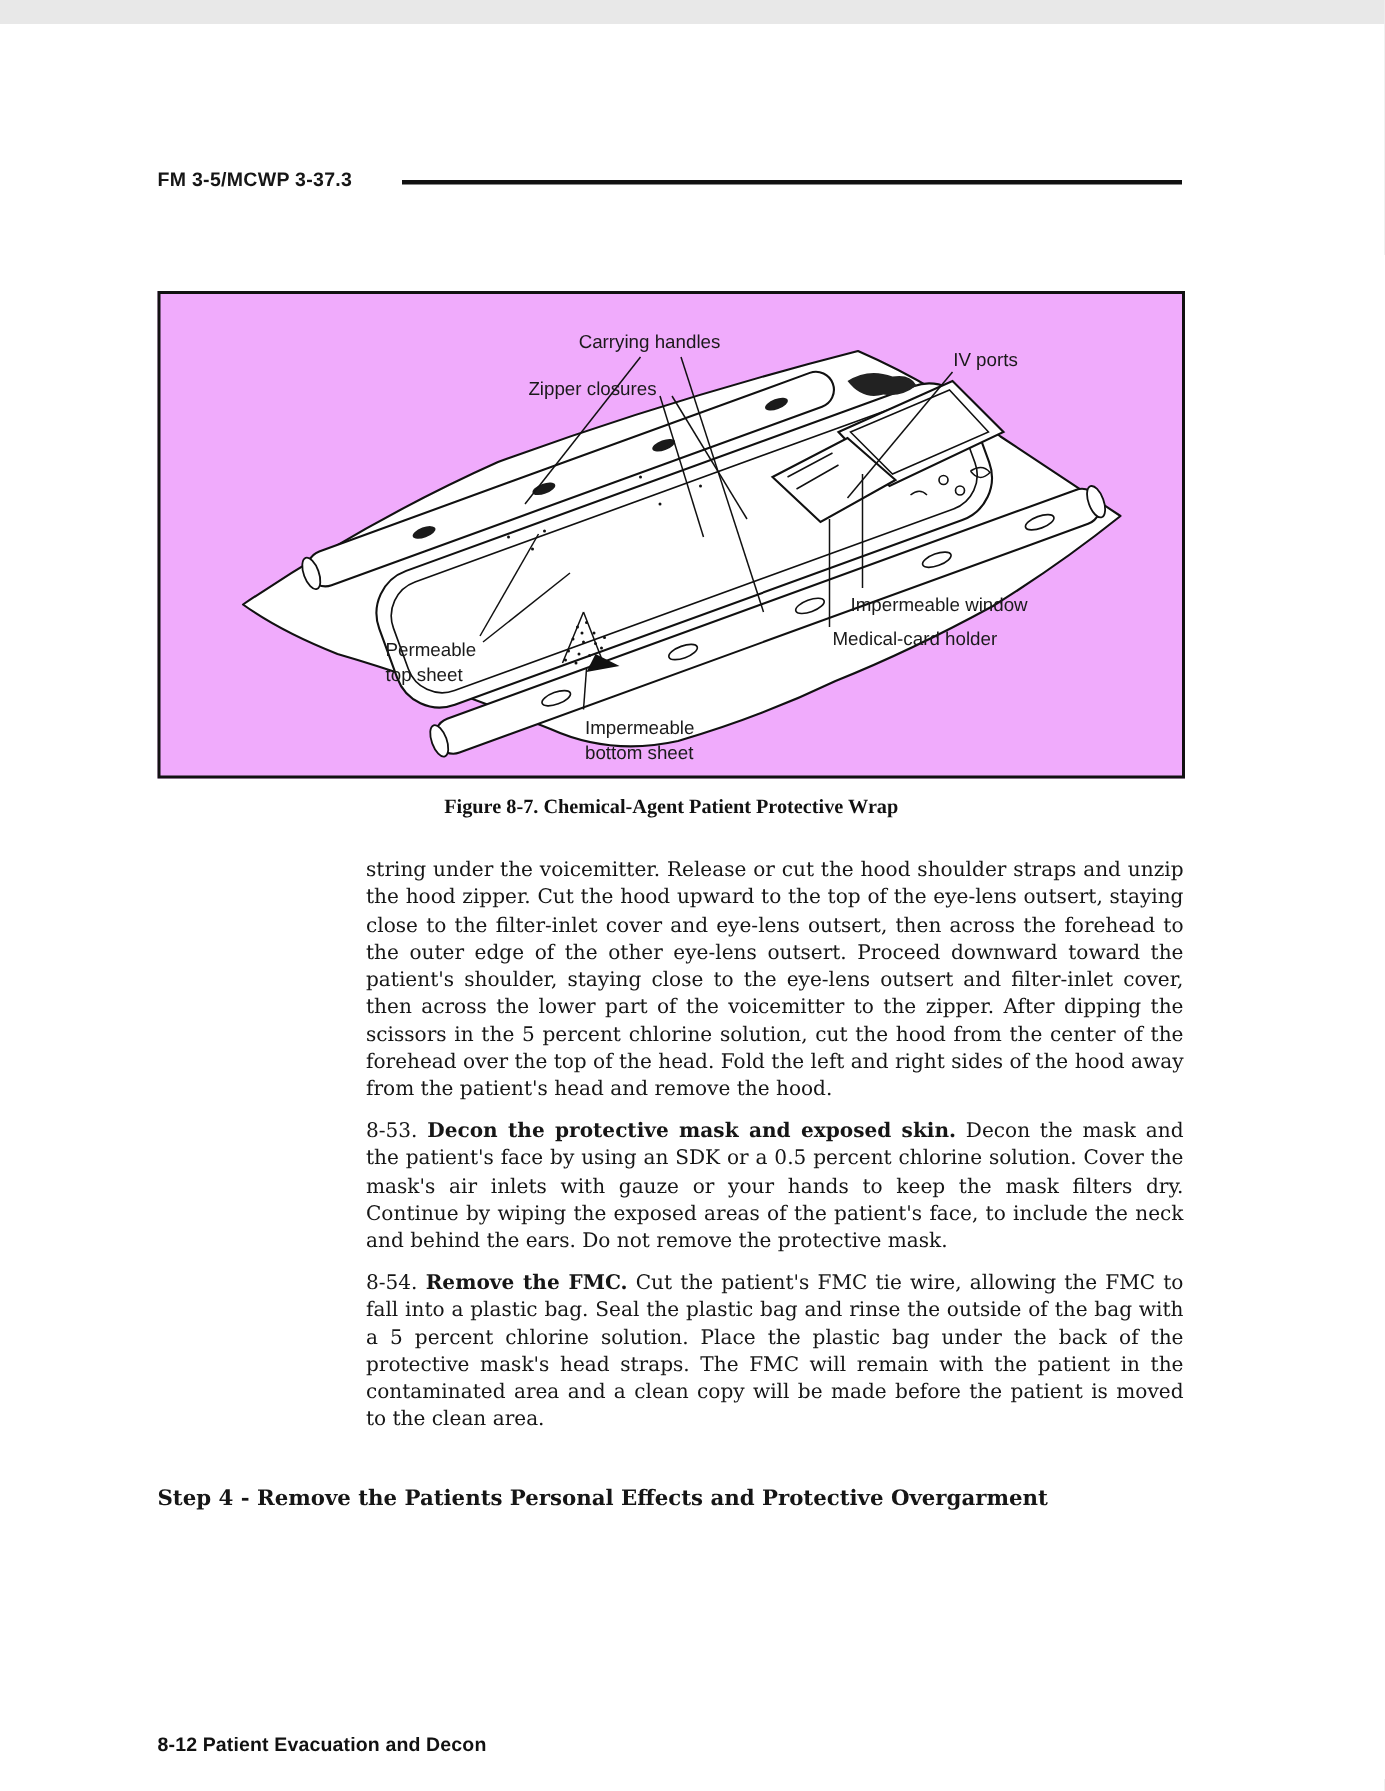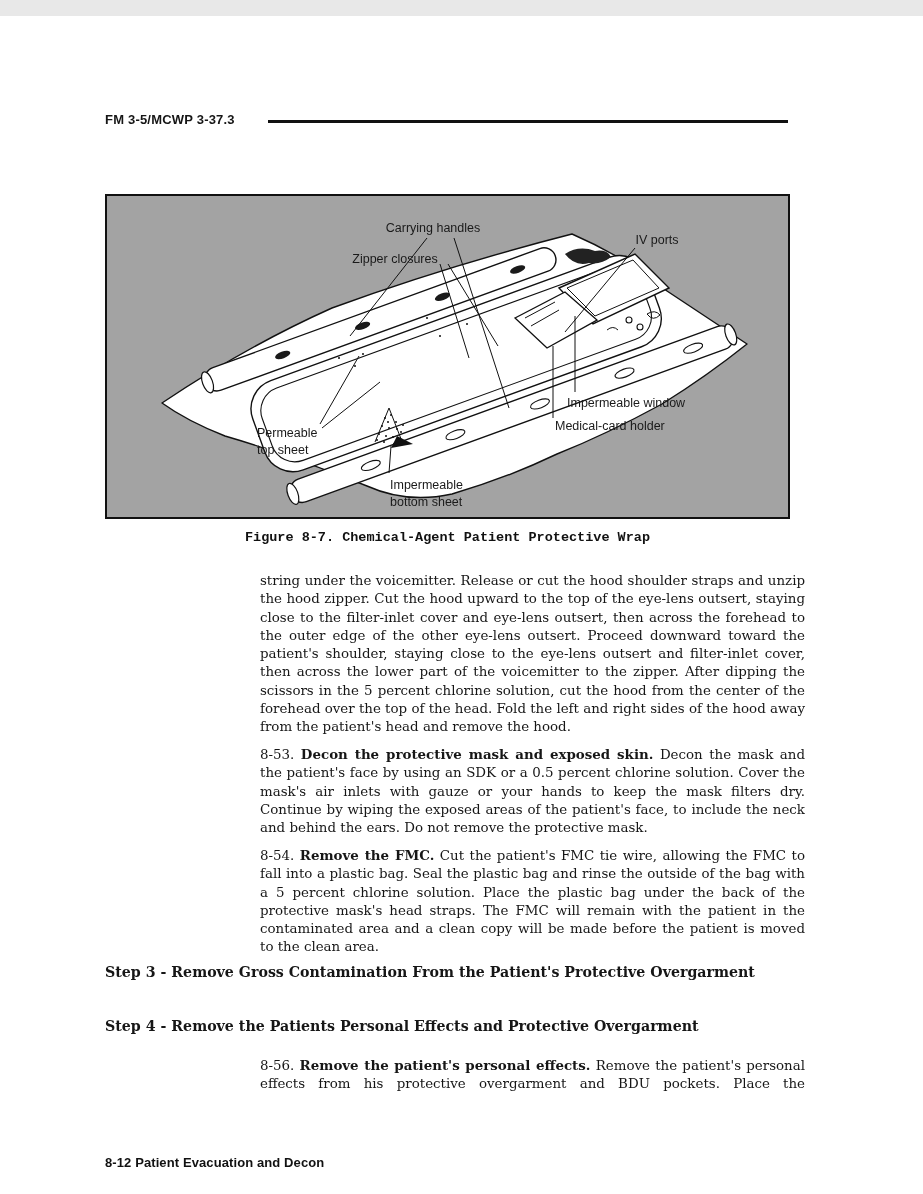--- a/index.html
+++ b/index.html
@@ -15,34 +15,34 @@
   .hdr{
     position:absolute;left:105px;top:96px;
     font-family:"Liberation Sans", sans-serif;
     font-weight:bold;font-size:13px;letter-spacing:.2px;
   }
   .hdr-rule{
     position:absolute;left:268px;top:104px;width:520px;height:3px;background:#111;
   }
   .figure-box{
     position:absolute;left:105px;top:178px;width:685px;height:325px;
-    border:2.5px solid #111;box-sizing:border-box;background:#a3a3a3;
+    border:2.5px solid #111;box-sizing:border-box;background:#f0abfc;
   }
   .figure-box svg{position:absolute;left:0;top:0;}
   .flabel{
     font-family:"Liberation Sans", sans-serif;
     font-size:12.5px;fill:#1a1a1a;
   }
   .caption{
     position:absolute;left:105px;top:514px;width:685px;text-align:center;
-    font-family:Liberation Mono, monospace;
+    font-family:Liberation Serif, serif;
     font-weight:bold;font-size:13.5px;color:#111;
   }
   .para{
-    position:absolute;left:260px;width:545px;margin:0;
+    position:absolute;left:244px;width:545px;margin:0;
     font-size:13.4px;line-height:18.3px;text-align:justify;
   }
   .force-last{text-align-last:justify;}
   .step{
     position:absolute;left:105px;width:684px;margin:0;
     font-weight:bold;font-size:14.2px;line-height:16px;
   }
   .footer{
     position:absolute;left:105px;top:1139px;
     font-family:"Liberation Sans", sans-serif;
@@ -152,22 +152,20 @@
   </div>
 
   <div class="caption">Figure 8-7.  Chemical-Agent Patient Protective Wrap</div>
 
   <p class="para" style="top:556px">string under the voicemitter. Release or cut the hood shoulder straps and unzip the hood zipper. Cut the hood upward to the top of the eye-lens outsert, staying close to the filter-inlet cover and eye-lens outsert, then across the forehead to the outer edge of the other eye-lens outsert.  Proceed downward toward the patient's shoulder, staying close to the eye-lens outsert and filter-inlet cover, then across the lower part of the voicemitter to the zipper.  After dipping the scissors in the 5 percent chlorine solution, cut the hood from the center of the forehead over the top of the head. Fold the left and right sides of the hood away from the patient's head and remove the hood.</p>
 
   <p class="para" style="top:729px"><span>8-53. </span><b>Decon the protective mask and exposed skin.</b><span> Decon the mask and the patient's face by using an SDK or a 0.5 percent chlorine solution. Cover the mask's air inlets with gauze or your hands to keep the mask filters dry. Continue by wiping the exposed areas of the patient's face, to include the neck and behind the ears.  Do not remove the protective mask.</span></p>
 
   <p class="para" style="top:830px"><span>8-54. </span><b>Remove the FMC.</b><span> Cut the patient's FMC tie wire, allowing the FMC to fall into a plastic bag.  Seal the plastic bag and rinse the outside of the bag with a 5 percent chlorine solution. Place the plastic bag under the back of the protective mask's head straps. The FMC will remain with the patient in the contaminated area and a clean copy will be made before the patient is moved to the clean area.</span></p>
 
-  <h2 class="step" style="top:948px">Step 3 - Remove Gross Contamination From the Patient's Protective Overgarment</h2>
 
 
-  <h2 class="step" style="top:1002px">Step 4 - Remove the Patients Personal Effects and Protective Overgarment</h2>
+  <h2 class="step" style="top:975px">Step 4 - Remove the Patients Personal Effects and Protective Overgarment</h2>
 
-  <p class="para force-last" style="top:1040px"><span>8-56. </span><b>Remove the patient's personal effects.</b><span> Remove the patient's personal effects from his protective overgarment and BDU pockets.  Place the</span></p>
 
   <div class="footer">8-12  Patient Evacuation and Decon</div>
 
 </div>
 
 </body></html>

